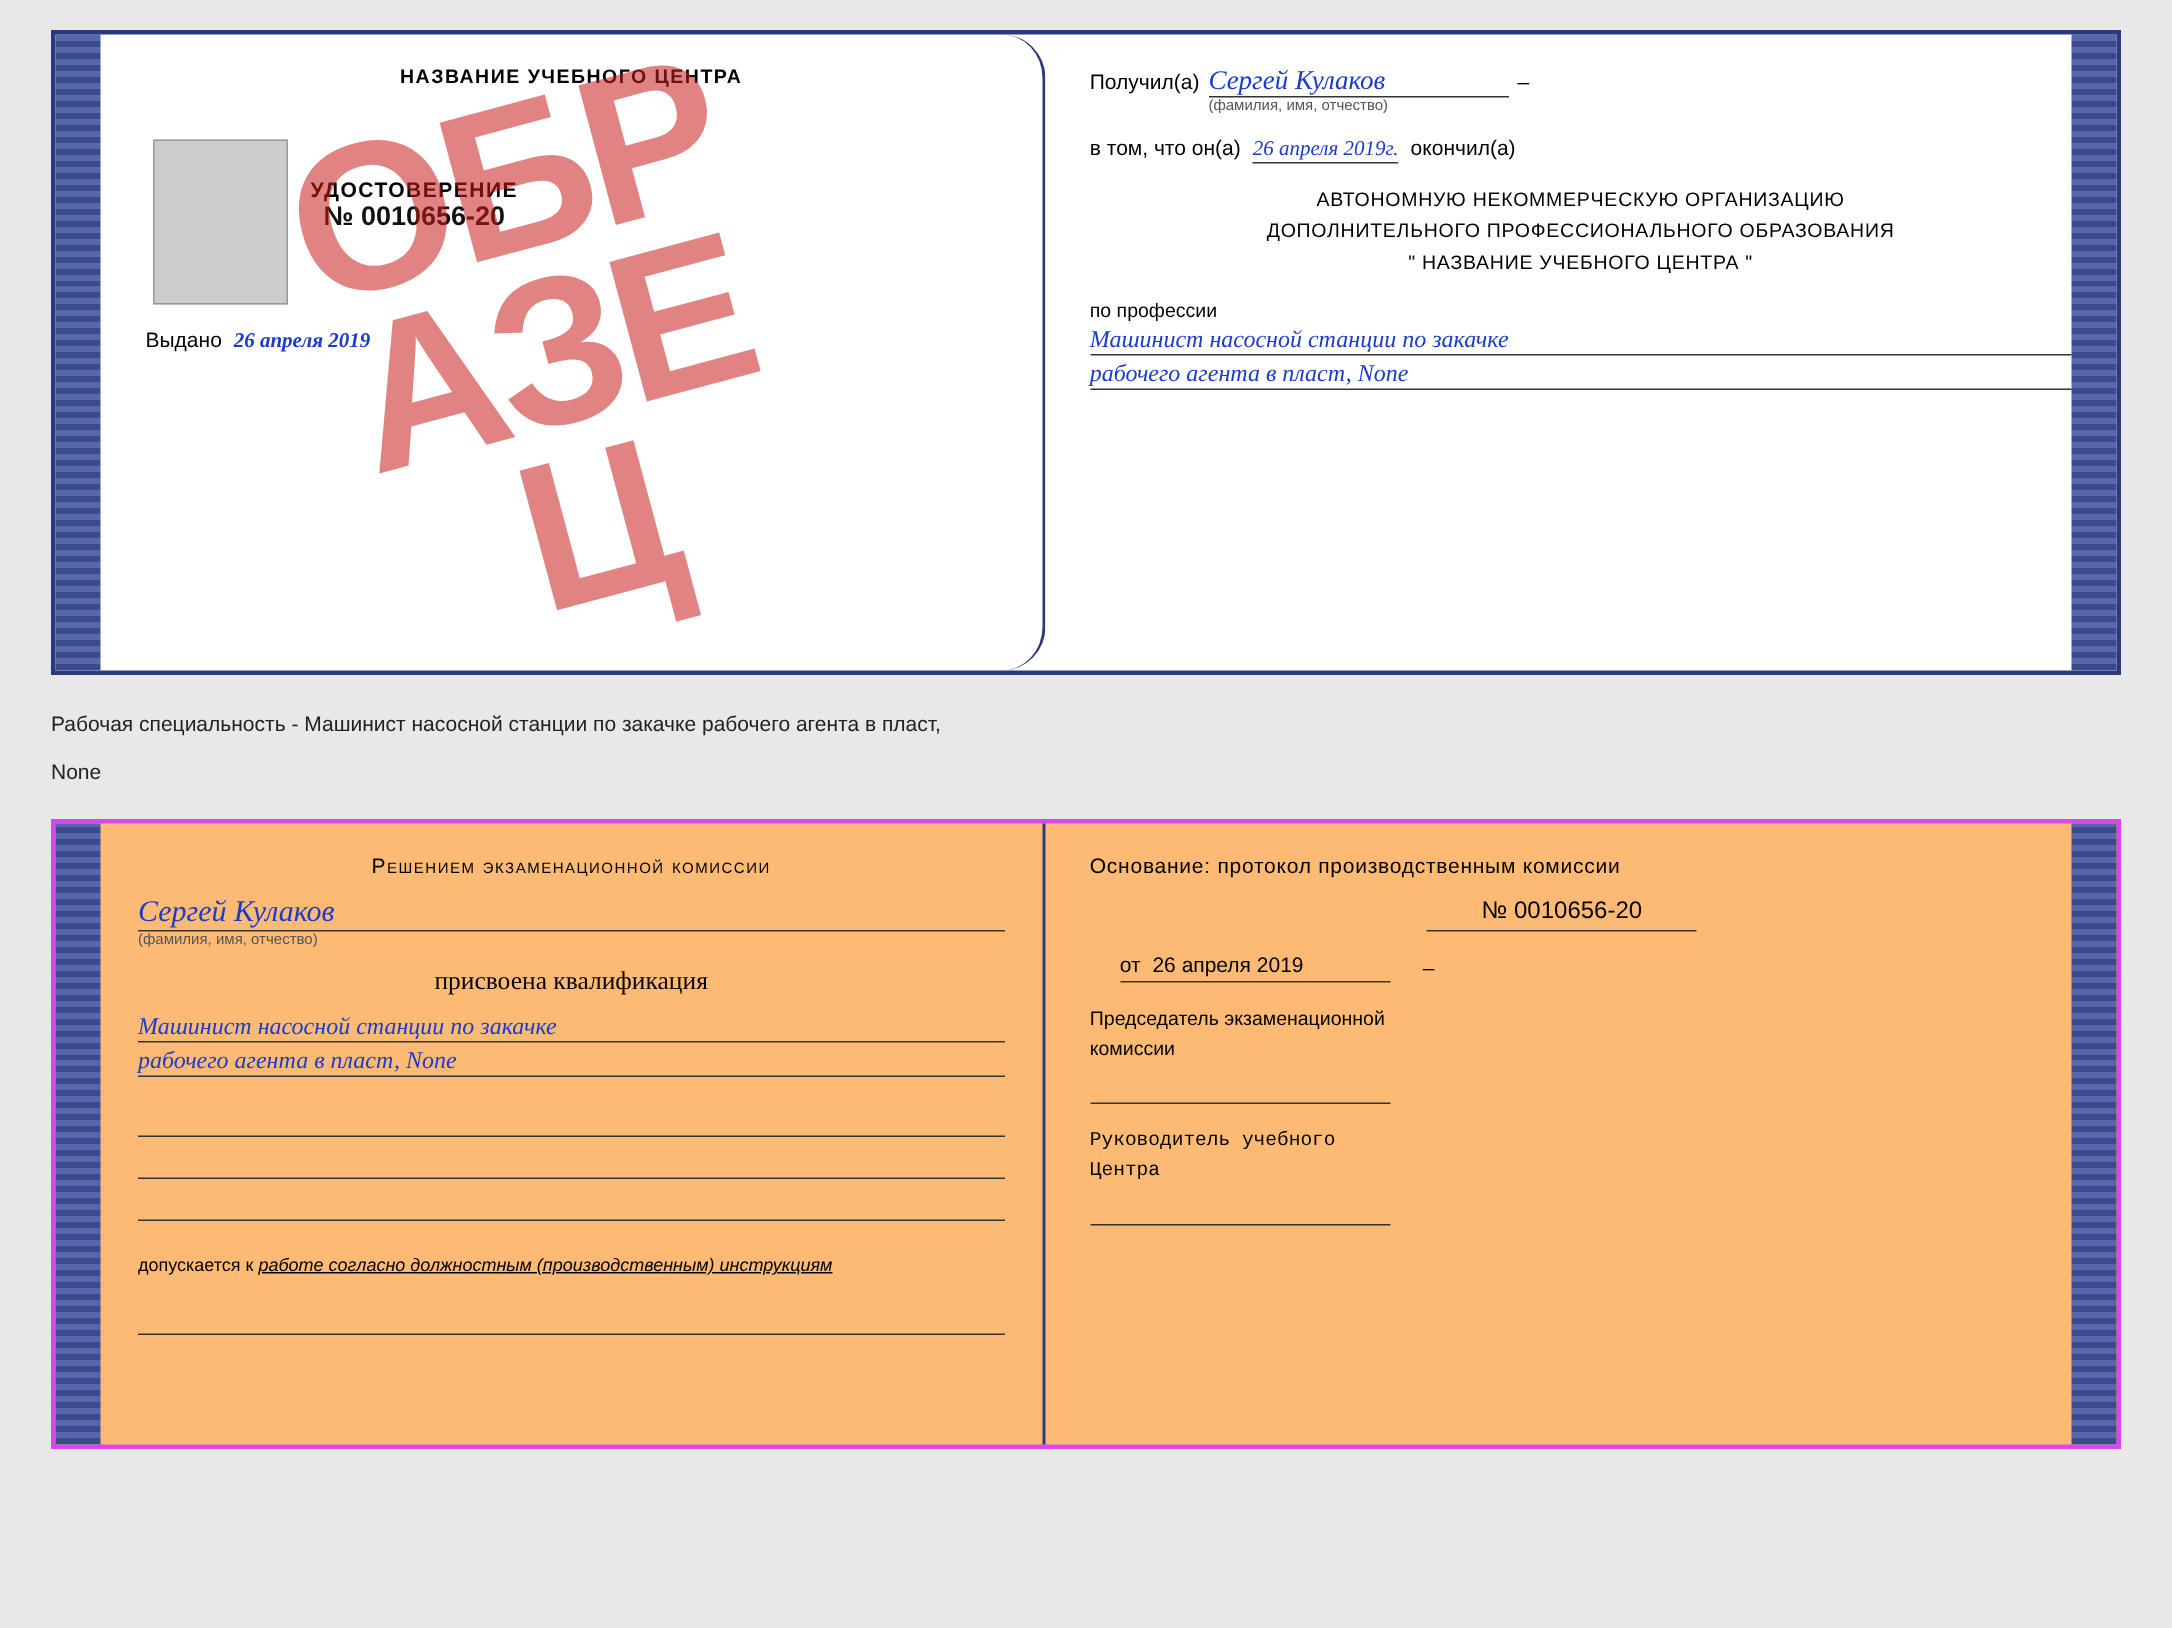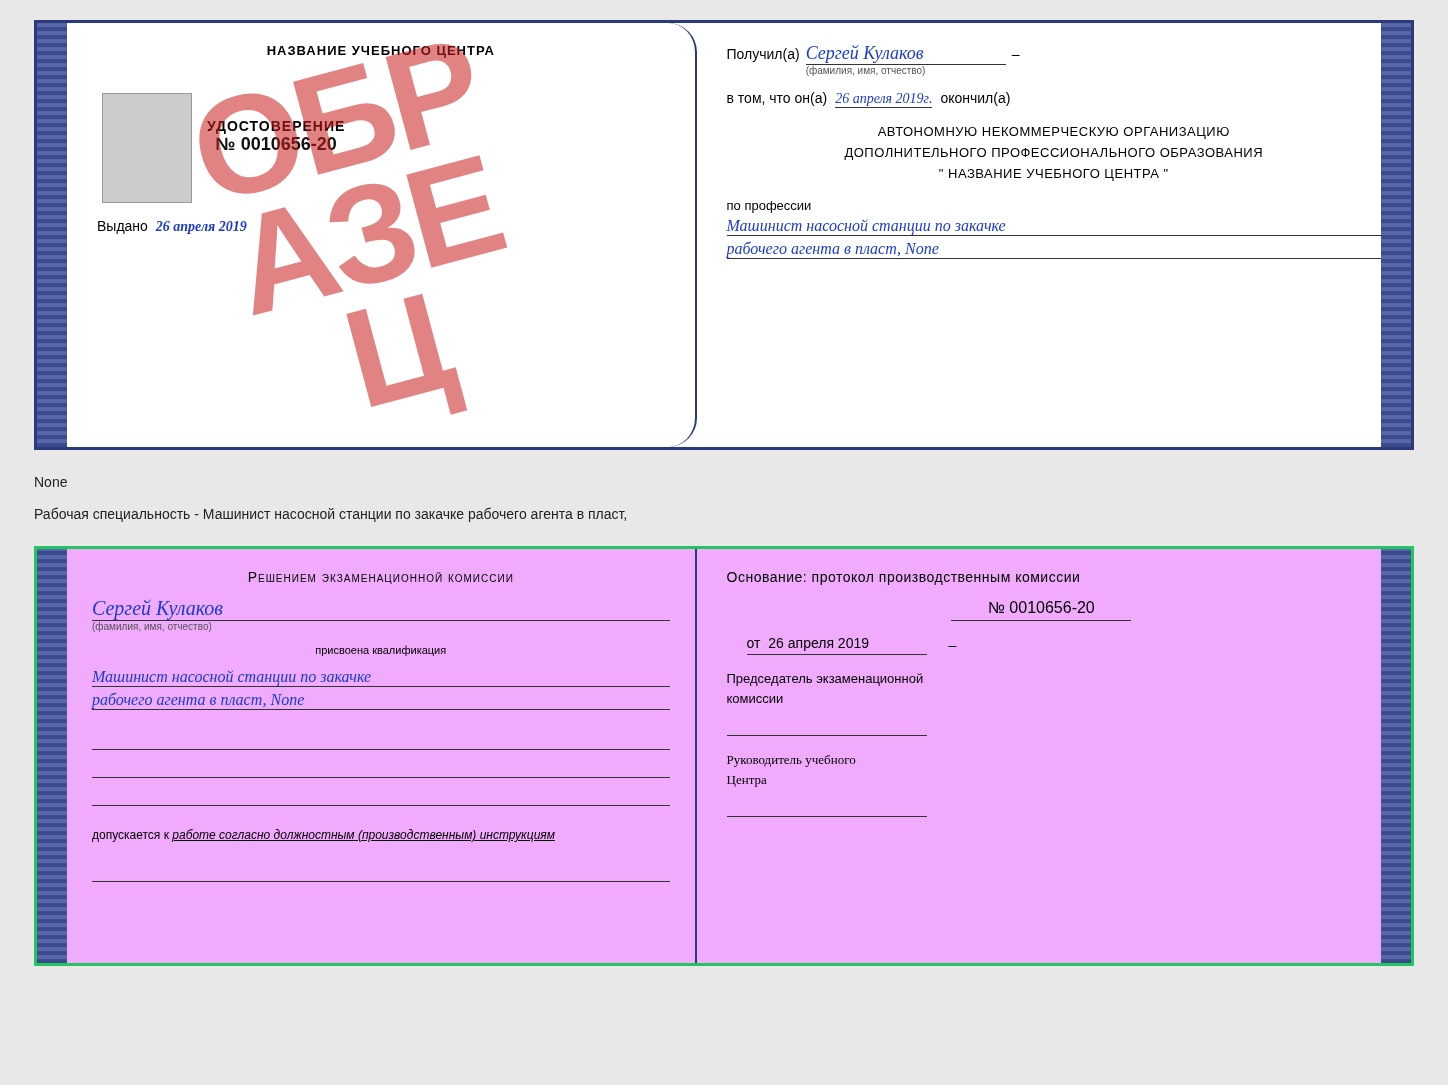--- a/index.html
+++ b/index.html
@@ -247,22 +247,22 @@
     .separator-text {
       font-size: 14px;
       font-family: Arial, sans-serif;
       color: #222;
       padding: 8px 0;
     }
 
     
     .bottom-document {
       display: flex;
-      border: 3px solid #22c55e;
-      background: #f0abfc;
+      border: 3px solid #d946ef;
+      background: #fdba74;
       min-height: 420px;
       position: relative;
     }
 
     .bottom-left {
       width: 48%;
       border-right: 2px solid #2a3a7a;
       padding: 20px 25px 20px 55px;
       display: flex;
       flex-direction: column;
@@ -294,22 +294,22 @@
       display: inline-block;
     }
 
     .komissia-hint {
       font-size: 10px;
       font-family: Arial, sans-serif;
       color: #555;
     }
 
     .prisvoena-text {
-      font-size: 11px;
-      font-family: Liberation Sans, sans-serif;
+      font-size: 17px;
+      font-family: Liberation Serif, serif;
       text-align: center;
     }
 
     .kvalif-line1 {
       font-size: 16px;
       font-style: italic;
       color: #1a3bcc;
       font-family: 'Segoe Script', 'Brush Script MT', cursive;
       border-bottom: 1px solid #333;
       display: block;
@@ -376,21 +376,21 @@
     }
 
     .chairman-block {
       font-size: 13px;
       font-family: Arial, sans-serif;
       line-height: 1.5;
     }
 
     .rukovoditel-block {
       font-size: 13px;
-      font-family: Liberation Serif, serif;
+      font-family: Liberation Mono, monospace;
       line-height: 1.5;
     }
 
     .right-edge-marks {
       position: absolute;
       right: 5px;
       top: 0;
       bottom: 0;
       display: flex;
       flex-direction: column;
@@ -472,22 +472,22 @@
         <span>←</span>
         <span>–</span>
         <span>–</span>
       </div>
 
       <div class="document-edge-right"></div>
     </div>
   </div>
 
   <div style="padding: 4px 0;">
+    <div class="separator-text">Рабочая специальность - Машинист насосной станции по закачке рабочего агента в пласт,</div>
     <div class="separator-text">None</div>
-    <div class="separator-text">Рабочая специальность - Машинист насосной станции по закачке рабочего агента в пласт,</div>
   </div>
 
   <div class="bottom-document">
 
     <div class="bottom-left">
       <div class="document-edge-left"></div>
 
       <div class="resheniem-title">Решением  экзаменационной  комиссии</div>
 
       <div style="display:flex; flex-direction:column;">

